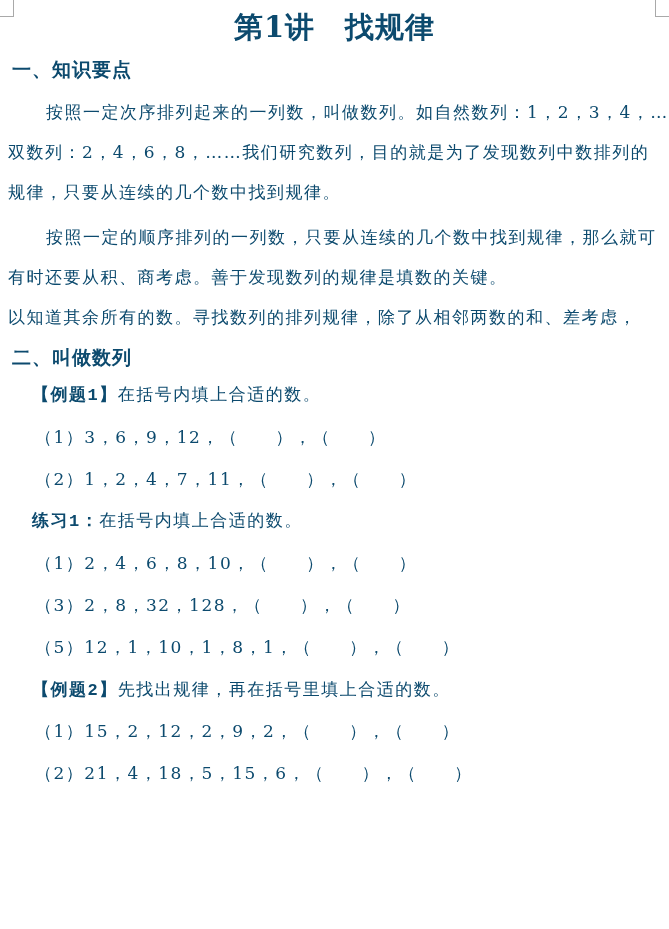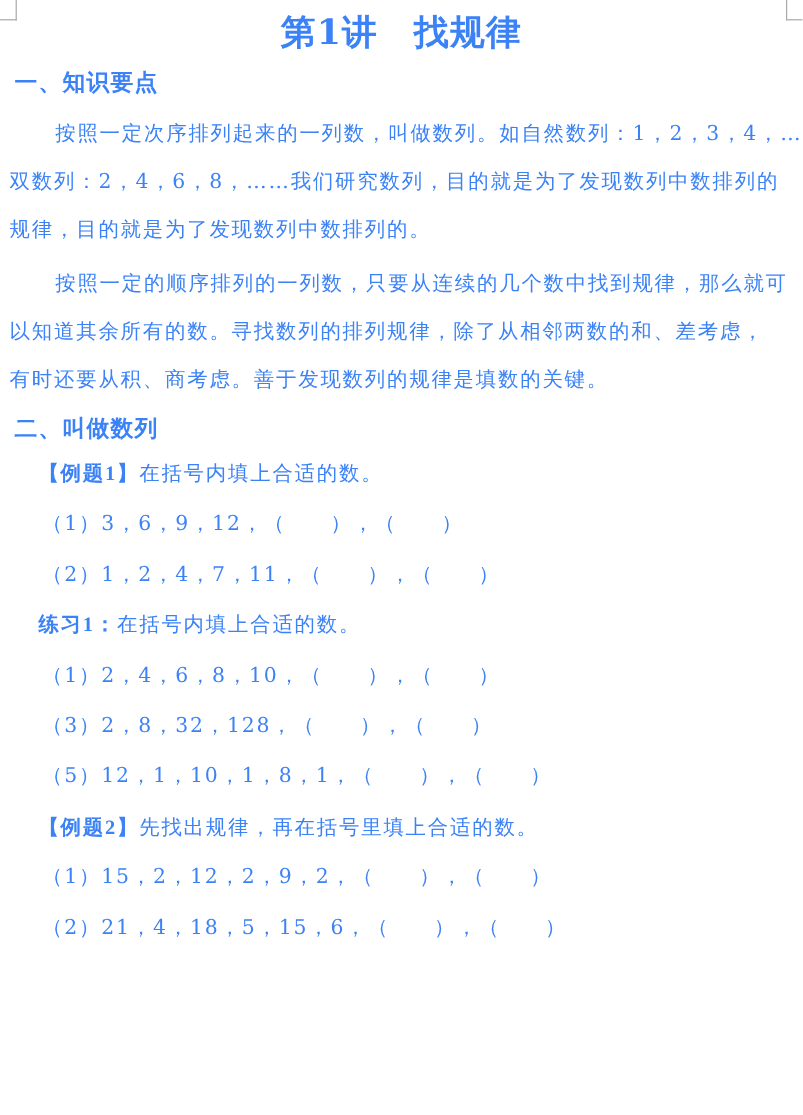--- a/index.html
+++ b/index.html
@@ -1,21 +1,21 @@
 <!DOCTYPE html>
 <html><head>
 <meta charset="utf-8">
 <style>
   html, body { margin: 0; padding: 0; background: #ffffff; }
   .page {
     position: relative;
     width: 669px;
     height: 929px;
     background: #ffffff;
-    color: #3b82f6;
+    color: #0c4a6e;
     font-family: "DejaVu Serif", serif;
     overflow: hidden;
   }
   
   .crop { position: absolute; top: 0; width: 13px; height: 16px; }
   .crop-tl { left: 0; border-right: 1px solid #a9a9a9; border-bottom: 1px solid #a9a9a9; }
   .crop-tr { right: 0; border-left: 1px solid #a9a9a9; border-bottom: 1px solid #a9a9a9; }
 
   .title {
     margin: 0;
@@ -52,44 +52,44 @@
   .rows {
     margin-top: 2px;
     padding-left: 32px;
     font-size: 17px;
     letter-spacing: 1.5px;
   }
   .row { line-height: 41.8px; white-space: nowrap; }
   .row.item { padding-left: 3px; }
   .label {
     font-weight: 700;
-    font-family: Liberation Serif, serif;
+    font-family: Liberation Mono, monospace;
   }
 </style>
 </head>
 <body>
 
 <div class="page">
   <div class="crop crop-tl"></div>
   <div class="crop crop-tr"></div>
 
   <h1 class="title">第1讲　找规律</h1>
 
   <h2 class="sec sec1">一、知识要点</h2>
 
   <div class="para para1">
     <div class="pline indent">按照一定次序排列起来的一列数，叫做数列。如自然数列：1，2，3，4，……</div>
     <div class="pline">双数列：2，4，6，8，……我们研究数列，目的就是为了发现数列中数排列的</div>
-    <div class="pline">规律，目的就是为了发现数列中数排列的。</div>
+    <div class="pline">规律，只要从连续的几个数中找到规律。</div>
   </div>
 
   <div class="para para2">
     <div class="pline indent">按照一定的顺序排列的一列数，只要从连续的几个数中找到规律，那么就可</div>
+    <div class="pline">有时还要从积、商考虑。善于发现数列的规律是填数的关键。</div>
     <div class="pline">以知道其余所有的数。寻找数列的排列规律，除了从相邻两数的和、差考虑，</div>
-    <div class="pline">有时还要从积、商考虑。善于发现数列的规律是填数的关键。</div>
   </div>
 
   <h2 class="sec sec2">二、叫做数列</h2>
 
   <div class="rows">
     <div class="row instr">
       <span class="label">【例题1】</span><span>在括号内填上合适的数。</span>
     </div>
     <div class="row item">（1）3，6，9，12，（　　），（　　）</div>
     <div class="row item">（2）1，2，4，7，11，（　　），（　　）</div>

